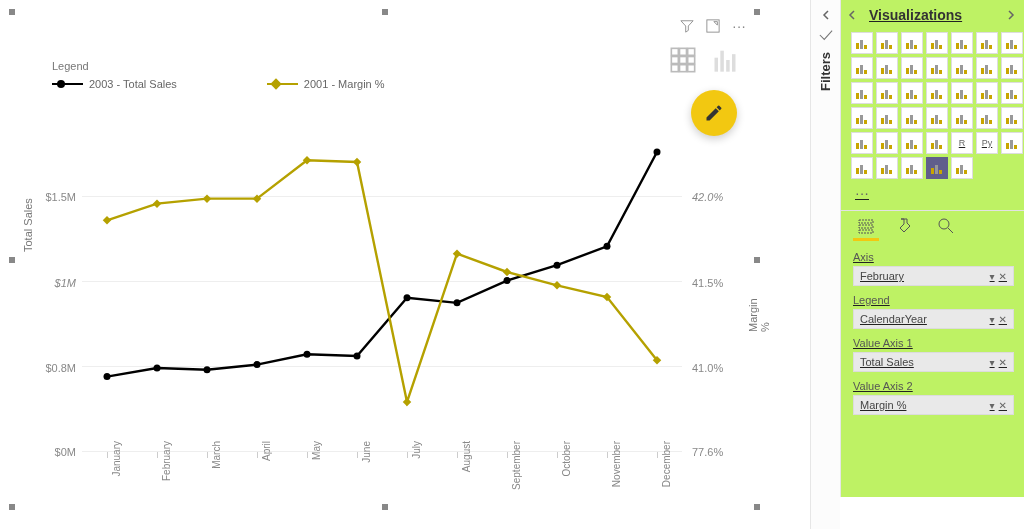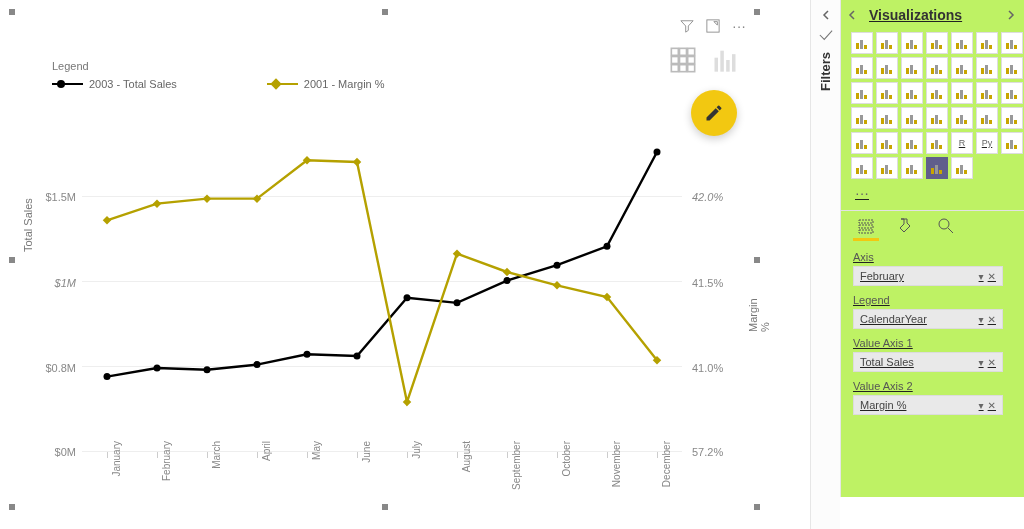--- a/index.html
+++ b/index.html
@@ -52,21 +52,21 @@
   .vizpane .hdr .back{position:absolute;left:6px;top:6px;color:#666;cursor:pointer;}
   .vizpane .hdr h3{margin:0;font-size:14px;font-weight:600;color:#333;}
   .vizpane .hdr .fwd{color:#666;cursor:pointer;}
   .vgrid{display:grid;grid-template-columns:repeat(7,22px);grid-auto-rows:22px;gap:3px;padding:4px 6px 2px 10px;}
   .vicon{width:22px;height:22px;background:#fff;border:1px solid #ddd;display:flex;align-items:center;justify-content:center;cursor:pointer;font-size:9px;color:#666;overflow:hidden;}
   .vicon.sel{background:#605e8c;border-color:#605e8c;color:#fff;}
   .vgrid .more{grid-column:1/2;border:none;background:transparent;font-size:14px;}
   .tabrow{display:flex;gap:18px;padding:4px 6px 6px 14px;border-top:1px solid #e2e2e2;margin-top:4px;}
   .tabbtn{width:22px;height:22px;display:flex;align-items:center;justify-content:center;cursor:pointer;color:#555;position:relative;}
   .tabbtn.active::after{content:"";position:absolute;left:-2px;right:-2px;bottom:-4px;height:3px;background:#f2c811;}
-  .fieldsec{padding:0 21px 6px 12px;}
+  .fieldsec{padding:0 10px 6px 12px;}
   .fieldsec .flabel{font-size:11px;color:#555;margin:8px 0 3px;}
   .well{background:#e9e9e9;border:1px solid #dcdcdc;padding:3px 6px;font-size:11px;color:#444;display:flex;align-items:center;justify-content:space-between;cursor:pointer;}
   .well .wicons{display:flex;gap:4px;color:#666;font-size:10px;}
 </style>
 </head>
 <body>
 
 <div class="canvas">
   <div class="chartcard">
     <div class="sel-dot sel-tl"></div>
@@ -150,21 +150,21 @@
     <div class="yr-title">Margin %</div>
 
     <div class="yaxis-left">
       <span class="yt" style="bottom:-6px;right:4px;">$0M</span>
       <span class="yt" style="bottom:78px;right:4px;">$0.8M</span>
       <span class="yt" style="bottom:163px;right:4px;font-style:italic;">$1M</span>
       <span class="yt" style="bottom:249px;right:4px;">$1.5M</span>
     </div>
 
     <div class="yaxis-right">
-      <span class="yt" style="bottom:-6px;left:4px;">57.2%</span>
+      <span class="yt" style="bottom:-6px;left:4px;">77.6%</span>
       <span class="yt" style="bottom:78px;left:4px;">41.0%</span>
       <span class="yt" style="bottom:163px;left:4px;">41.5%</span>
       <span class="yt" style="bottom:249px;left:4px;font-style:italic;">42.0%</span>
     </div>
 
     <div class="plot" id="plot">
       <div class="hgrid" style="bottom:0"></div>
       <div class="hgrid" style="bottom:85px"></div>
       <div class="hgrid" style="bottom:170px"></div>
       <div class="hgrid" style="bottom:255px"></div>

